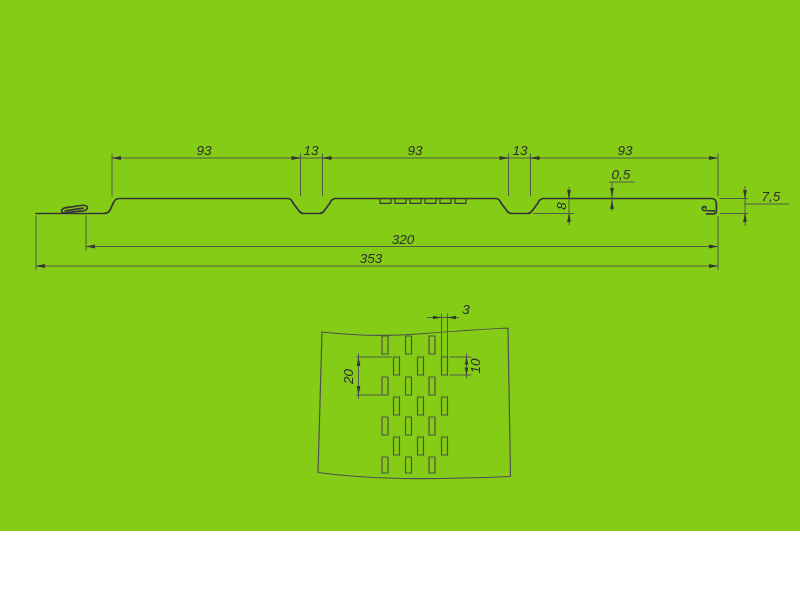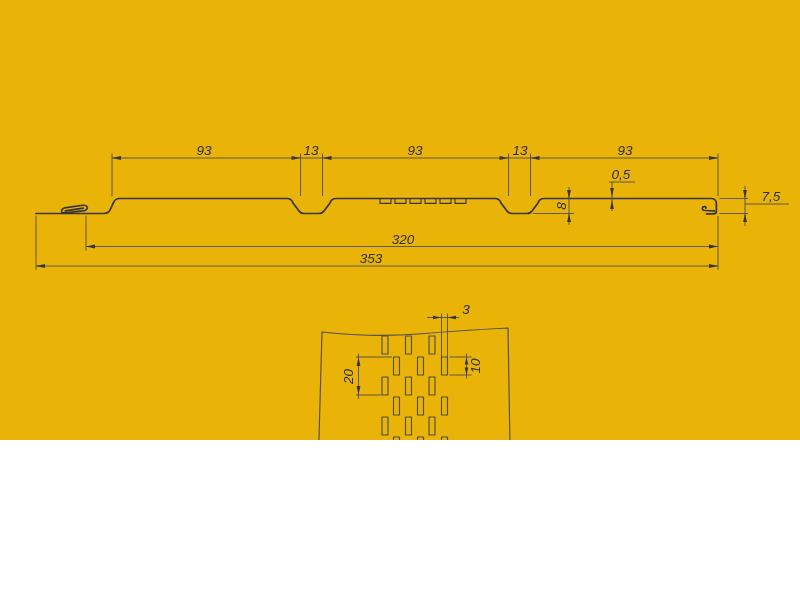--- a/index.html
+++ b/index.html
@@ -1,20 +1,20 @@
 <!DOCTYPE html>
 <html><head>
 <meta charset="utf-8">
 <style>
   html, body { margin: 0; padding: 0; background: #ffffff; }
   .canvas {
     position: relative;
     width: 800px;
-    height: 440px;
-    background: #eab308;
+    height: 531px;
+    background: #84cc16;
     overflow: hidden;
     font-family: "Liberation Sans", sans-serif;
   }
   svg { display: block; }
   .profile-lines { fill: none; stroke-width: 1.7; stroke-linecap: round; stroke-linejoin: round; }
   .thin  { fill: none; stroke-width: 1.1; stroke-linejoin: miter; }
   .dim   { fill: none; stroke-width: 0.9; stroke-linecap: butt; }
   .detail{ fill: none; stroke-width: 1.15; stroke-linejoin: round; }
   .ah    { fill: #353535; stroke: none; }
   text.dim-label {

